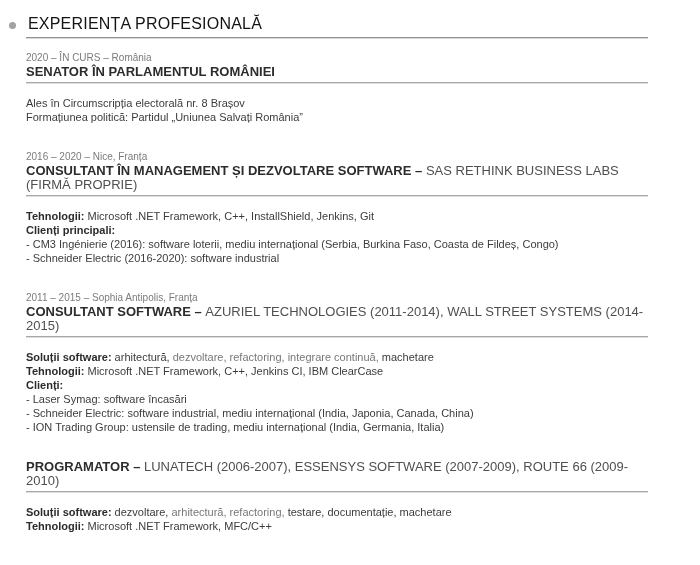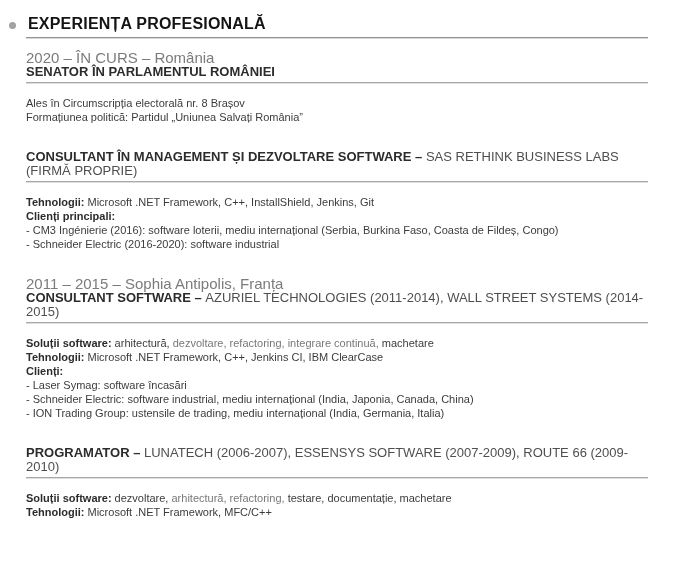--- a/index.html
+++ b/index.html
@@ -13,32 +13,32 @@
   .page { padding: 13px 52px 0 26px; }
 
   
   .section-header { position: relative; }
   .section-bullet {
     position: absolute; left: -17px; top: 9px;
     width: 7px; height: 7px; border-radius: 50%;
     background: #a2a2a2;
   }
   .section-title {
-    font-size: 16px; font-weight: bold; color: #141414;
+    font-size: 16px; font-weight: normal; color: #141414;
     letter-spacing: 0.2px; padding-left: 2px; line-height: 21px;
   }
   .section-rule {
     margin-top: 3px; height: 2px; background: #949494;
     border-bottom: 1px solid #d8d8d8;
   }
 
   
   .entry { margin-top: 26px; }
   .entry:first-child { margin-top: 12px; }
-  .period { font-size: 15px; line-height: 14px; color: #7b7b7b; }
+  .period { font-size: 10px; line-height: 14px; color: #7b7b7b; }
   .title-line { font-size: 13px; line-height: 14px; color: #4f4f4f; }
   .job-title { font-weight: bold; color: #2c2c2c; }
   .company { font-weight: normal; color: #4f4f4f; }
   .entry-rule {
     margin-top: 3px; height: 2px; background: #a8a8a8;
     border-bottom: 1px solid #dedede;
   }
   .body { margin-top: 12px; }
   .body-line { font-size: 11px; line-height: 14px; color: #3c3c3c; }
   .body-line .bold { font-weight: bold; color: #2c2c2c; }
@@ -59,20 +59,21 @@
     <div class="period">2020 – ÎN CURS – România</div>
     <div class="title-line"><span class="job-title">SENATOR ÎN PARLAMENTUL ROMÂNIEI</span><span class="company"></span></div>
     <div class="entry-rule"></div>
     <div class="body">
           <p class="body-line"><span class="normal">Ales în Circumscripția electorală nr. 8 Brașov</span></p>
           <p class="body-line"><span class="normal">Formațiunea politică: Partidul „Uniunea Salvați România”</span></p>
         </div>
   </section>
 
   <section class="entry">
+    <div class="period">2016 – 2020 – Nice, Franța</div>
     <div class="title-line"><span class="job-title">CONSULTANT ÎN MANAGEMENT ȘI DEZVOLTARE SOFTWARE – </span><span class="company">SAS RETHINK BUSINESS LABS (FIRMĂ PROPRIE)</span></div>
     <div class="entry-rule"></div>
     <div class="body">
           <p class="body-line"><span class="bold">Tehnologii:</span><span class="normal"> Microsoft .NET Framework, C++, InstallShield, Jenkins, Git</span></p>
           <p class="body-line"><span class="bold">Clienți principali:</span></p>
           <p class="body-line"><span class="normal">- CM3 Ingénierie (2016): software loterii, mediu internațional (Serbia, Burkina Faso, Coasta de Fildeș, Congo)</span></p>
           <p class="body-line"><span class="normal">- Schneider Electric (2016-2020): software industrial</span></p>
         </div>
   </section>
 

